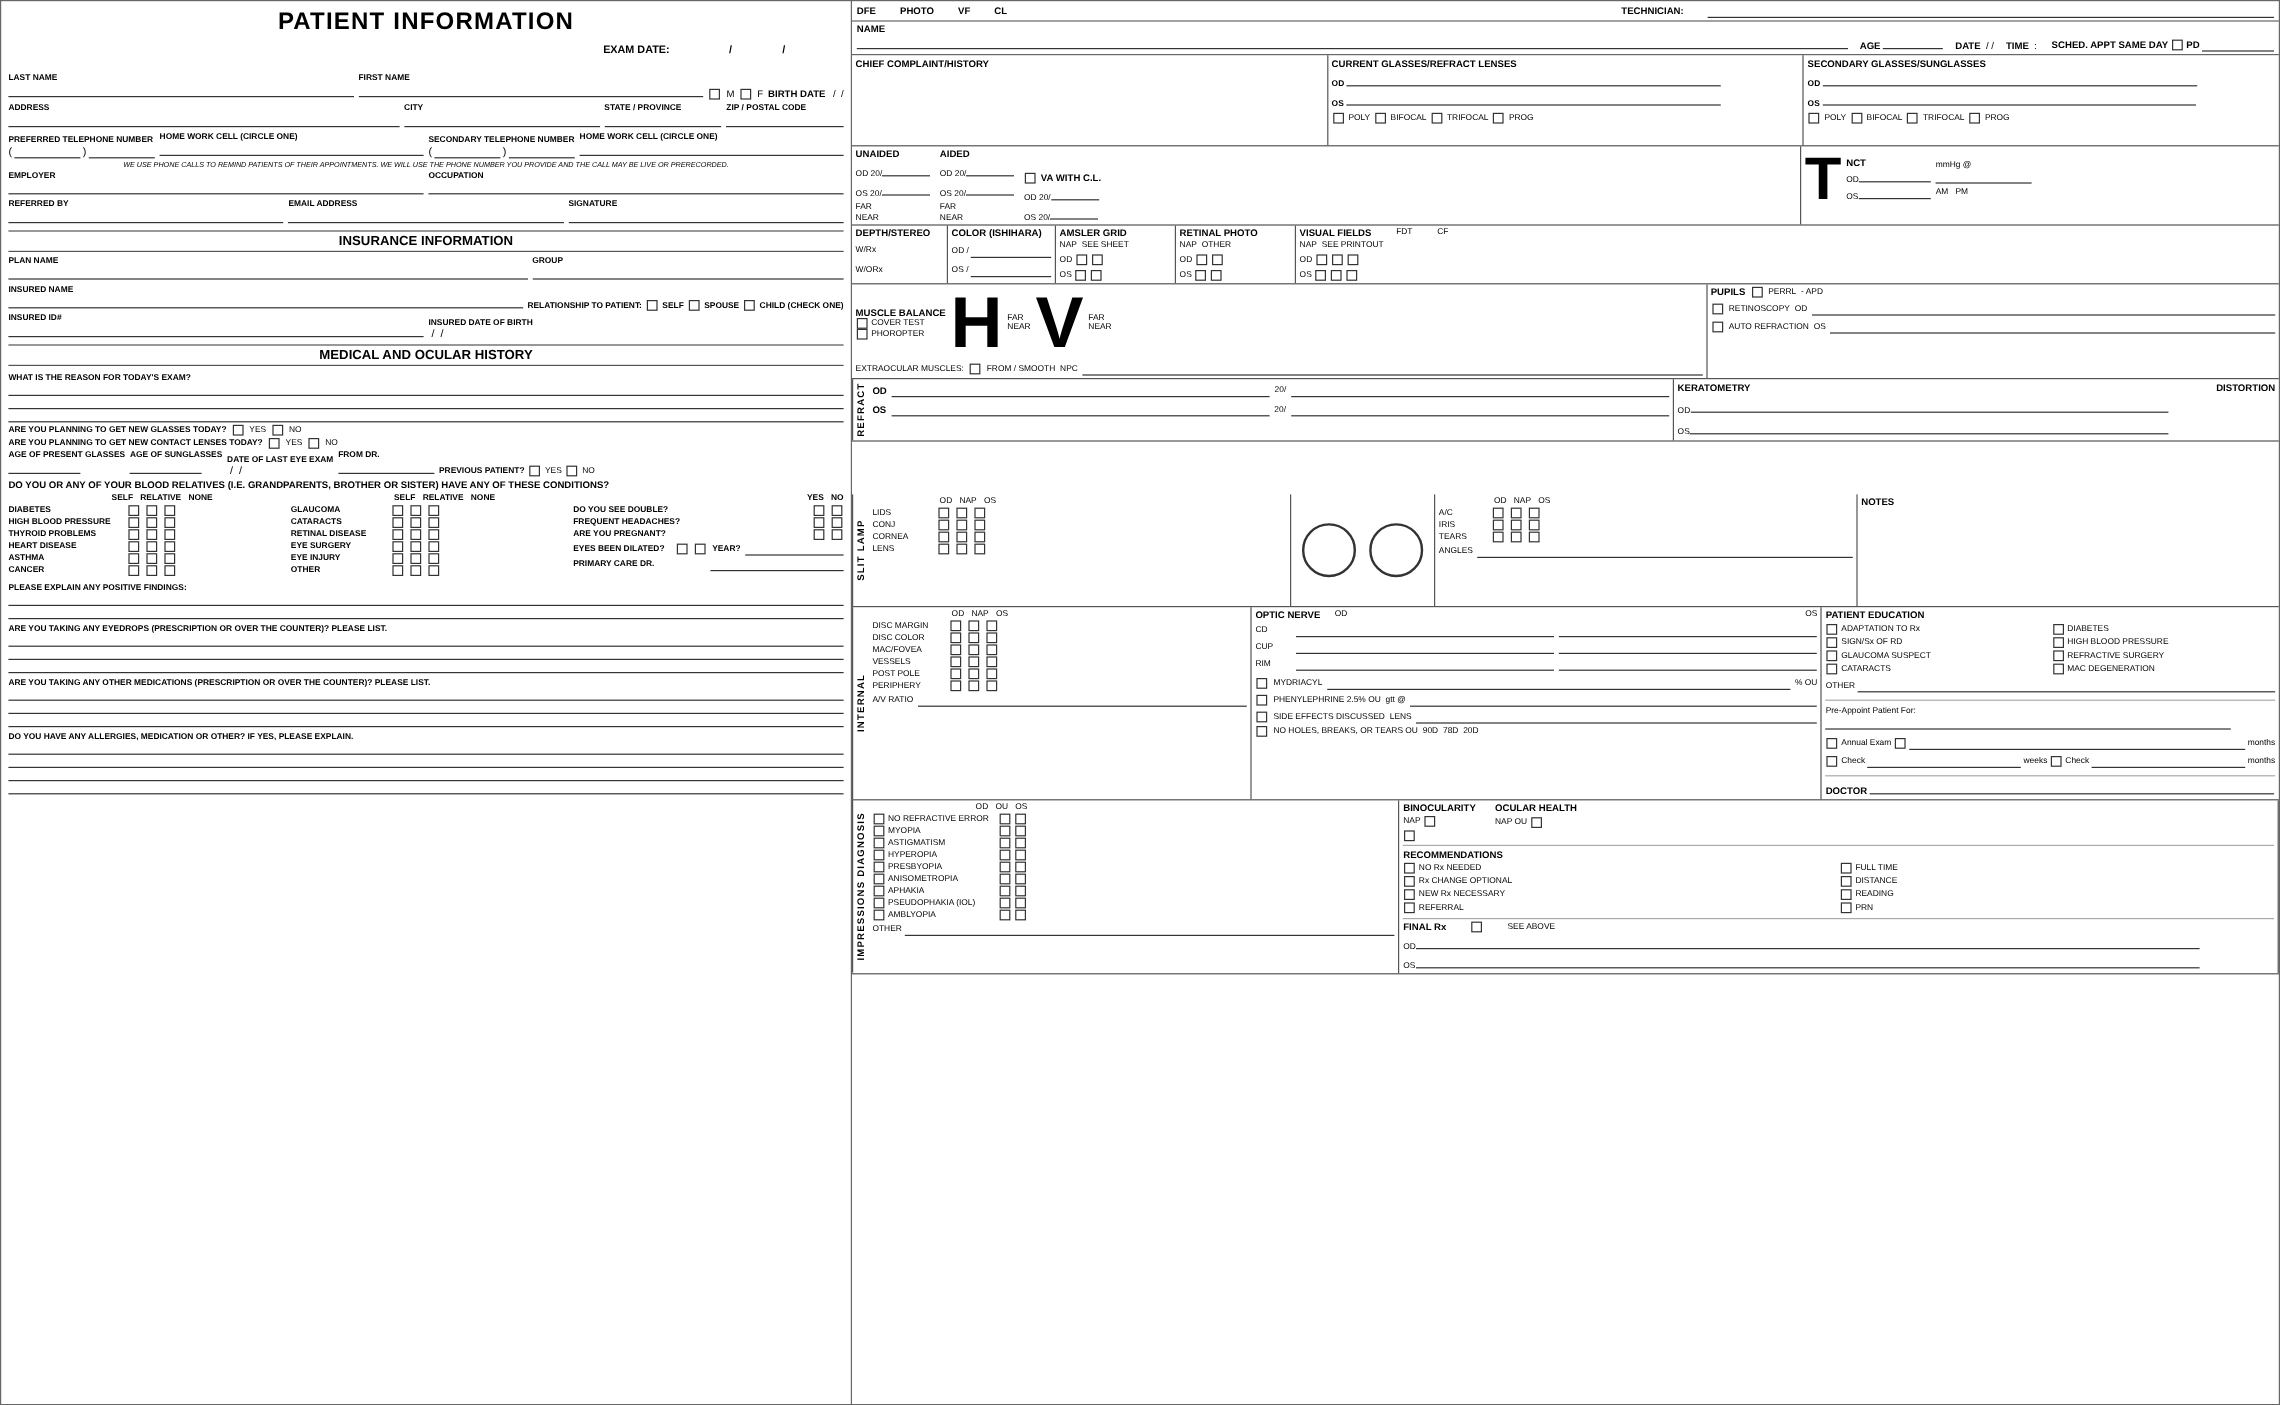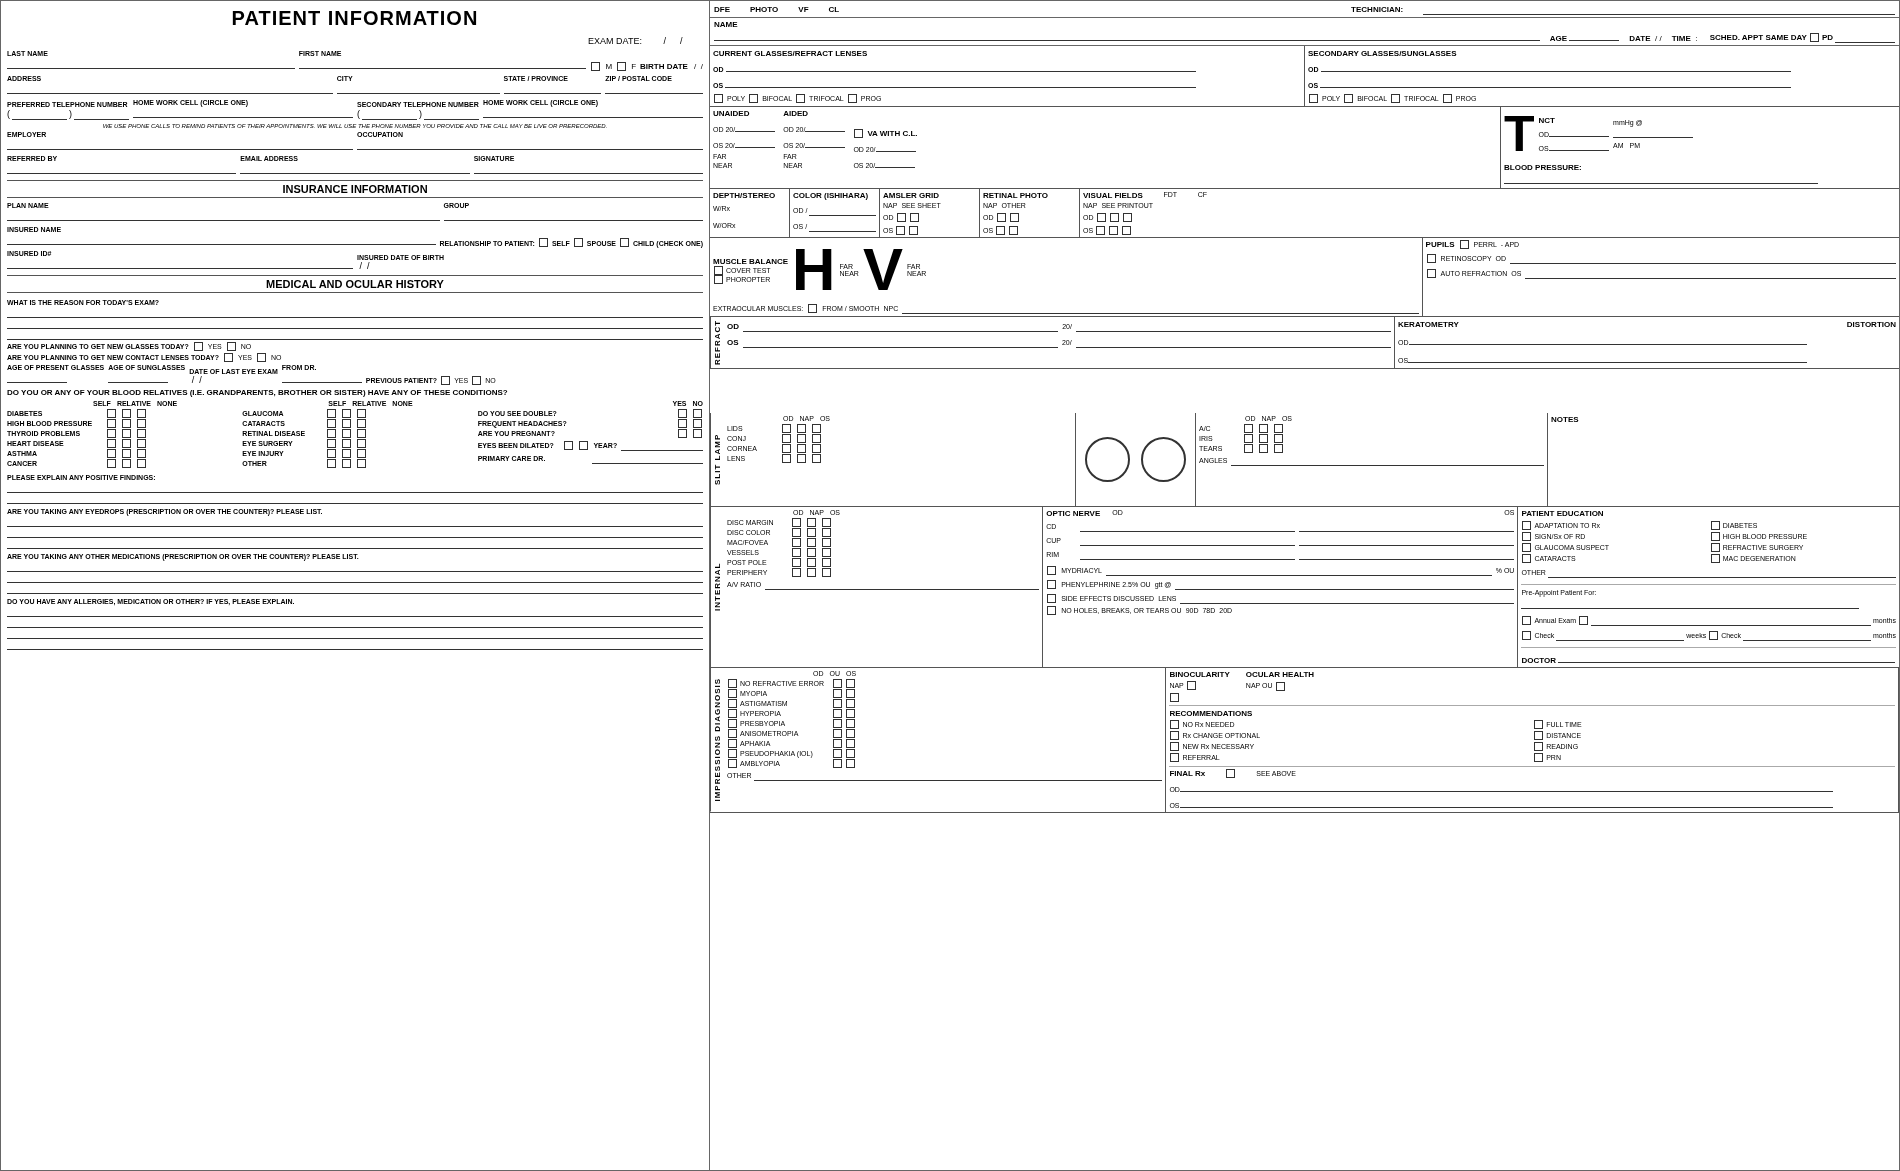--- a/index.html
+++ b/index.html
@@ -31,23 +31,24 @@
       text-align: center;
       font-size: 20px;
       font-weight: bold;
       letter-spacing: 1px;
       margin-bottom: 6px;
     }
     .exam-date-row {
       display: flex;
       justify-content: flex-end;
       align-items: center;
-      margin-bottom: 4px;
+      margin-bottom: 16px;
       font-size: 9px;
-      font-weight: normal;
+      font-weight: bold;
+      gap: 28px;
     }
     .exam-date-row span { margin-right: 4px; }
     .row-flex {
       display: flex;
       align-items: flex-end;
       margin-bottom: 3px;
       gap: 4px;
     }
     .label-sm {
       font-size: 7px;
@@ -544,20 +545,24 @@
     <div style="display:flex;align-items:center;gap:2px;">
       <span class="bold-label">SCHED. APPT SAME DAY</span>
       <span class="cb"></span>
       <span class="bold-label">PD</span>
       <div class="underline-field" style="width:60px;"></div>
     </div>
   </div>
 
   <div style="display:flex;border-bottom:1px solid #555;">
 
+    <div style="flex:1;border-right:1px solid #555;padding:3px;">
+      <div class="bold-label">CHIEF COMPLAINT/HISTORY</div>
+      <div style="height:60px;"></div>
+    </div>
 
     <div style="flex:1;border-right:1px solid #555;padding:3px;">
       <div class="bold-label">CURRENT GLASSES/REFRACT LENSES</div>
       <div style="margin-top:2px;">
         <span class="label-sm">OD</span>
         <div class="underline-field" style="width:80%;"></div>
       </div>
       <div style="margin-top:2px;">
         <span class="label-sm">OS</span>
         <div class="underline-field" style="width:80%;"></div>
@@ -635,24 +640,20 @@
           <div><span class="small-text">OS</span><div class="underline-field" style="width:60px;"></div></div>
         </div>
         <div>
           <div class="small-text">mmHg @</div>
           <div class="underline-field" style="width:80px;"></div>
           <div style="display:flex;gap:6px;margin-top:2px;">
             <span class="small-text">AM</span>
             <span class="small-text">PM</span>
           </div>
         </div>
-      </div>
-      <div style="margin-top:4px;">
-        <span class="bold-label">BLOOD PRESSURE:</span>
-        <div class="underline-field" style="width:80%;"></div>
       </div>
     </div>
   </div>
 
   <div style="display:flex;border-bottom:1px solid #555;font-size:7.5px;">
 
     <div style="border-right:1px solid #555;padding:2px 3px;min-width:80px;">
       <div class="bold-label">DEPTH/STEREO</div>
       <div style="margin-top:4px;"><span class="small-text">W/Rx</span></div>
       <div style="margin-top:8px;"><span class="small-text">W/ORx</span></div>

